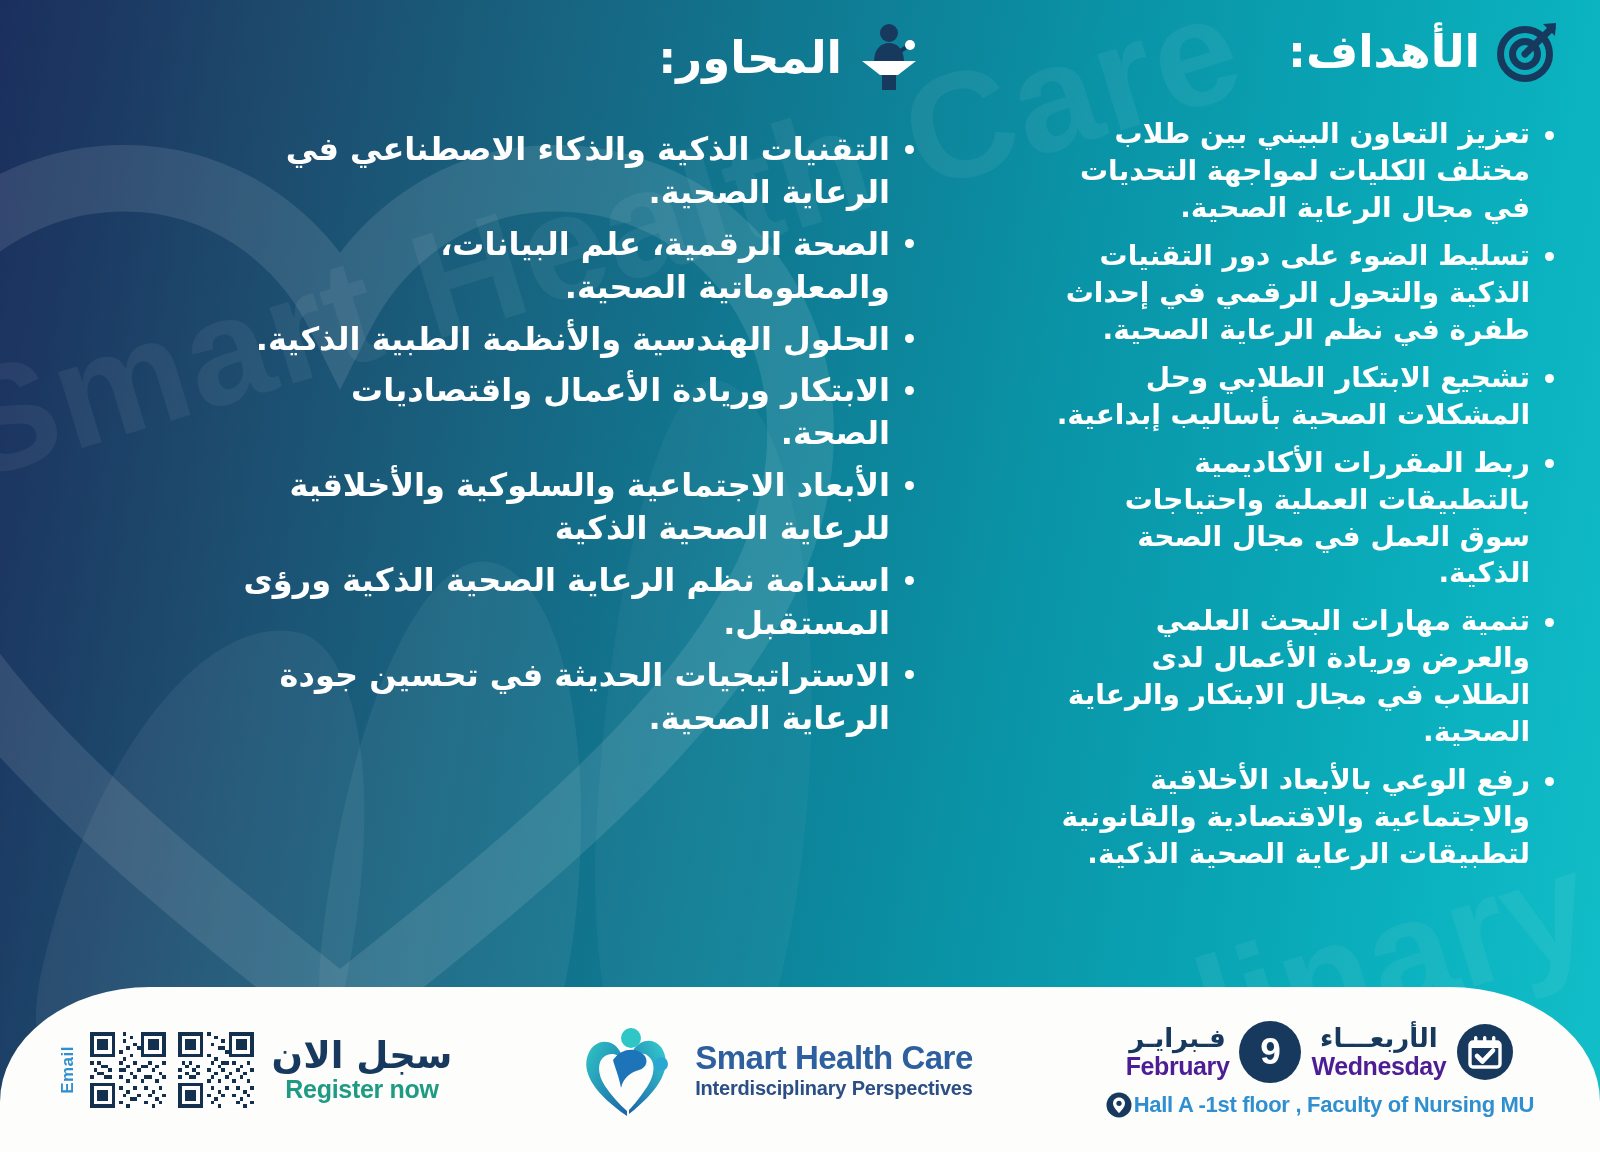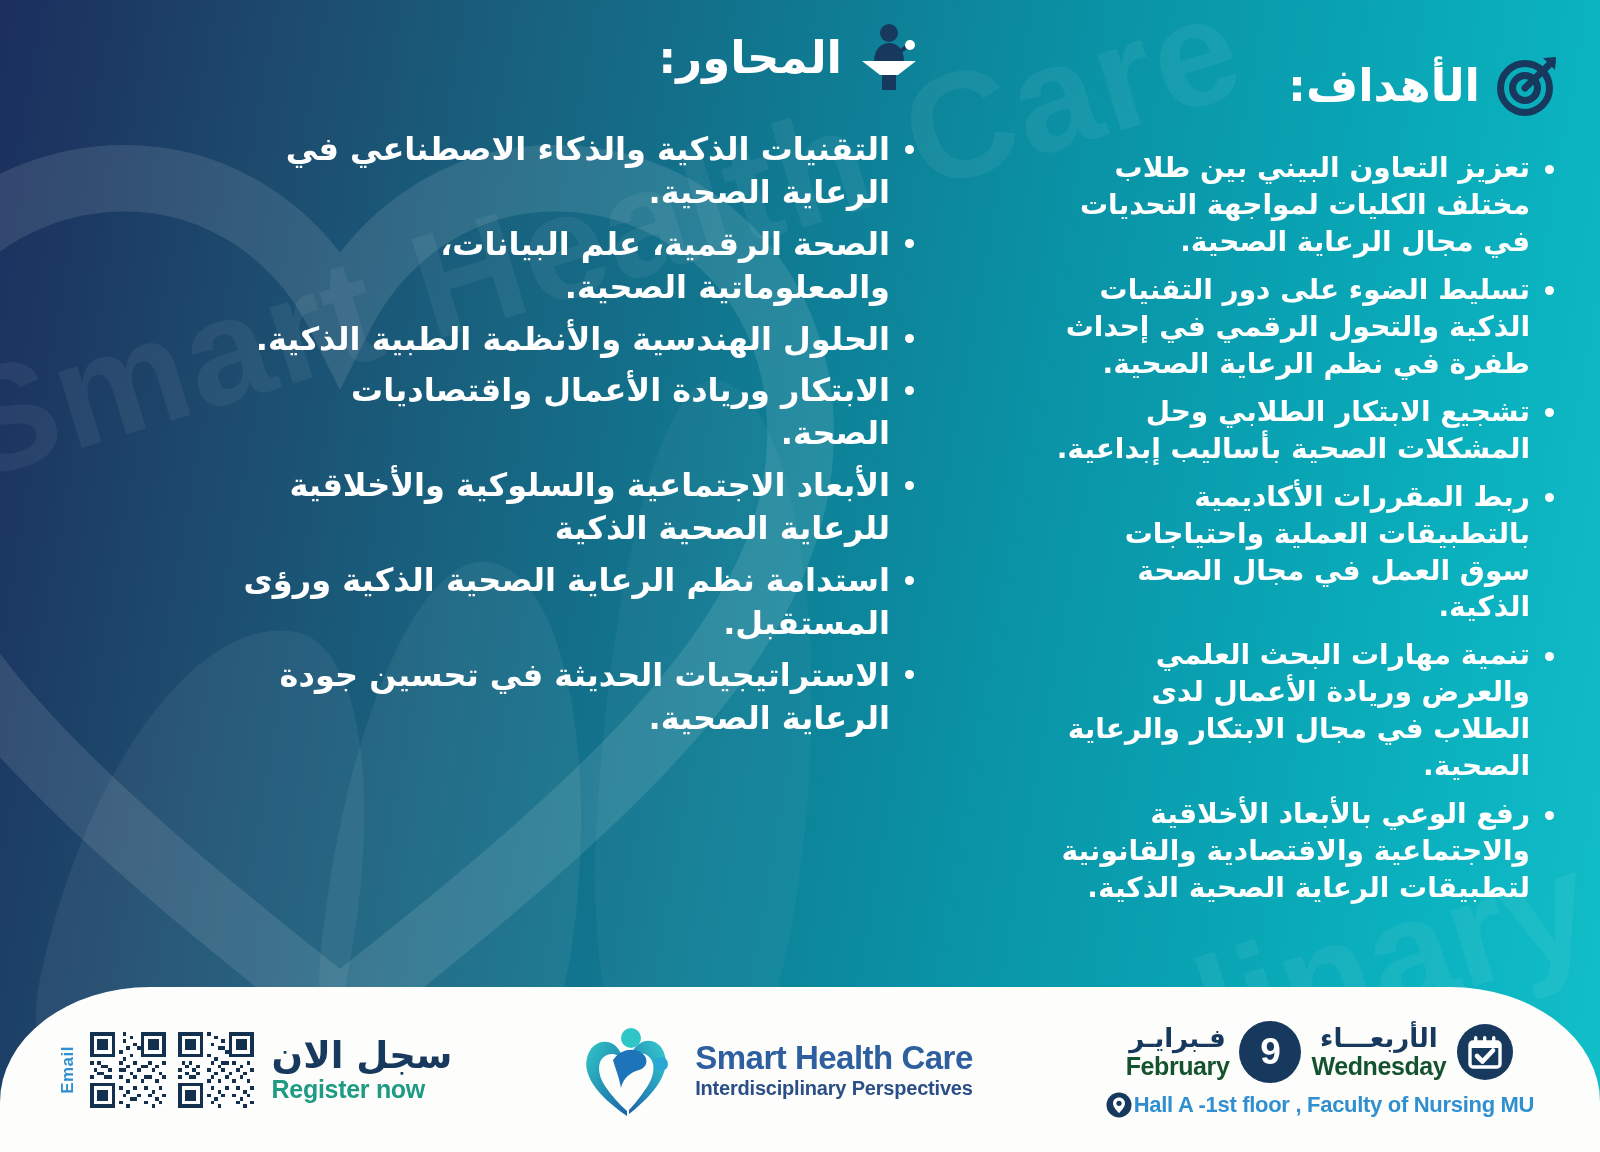--- a/index.html
+++ b/index.html
@@ -90,21 +90,20 @@
   }
   .col {
     box-sizing: border-box;
     padding-top: 20px;
   }
   .col-objectives {
     width: 620px;
     order: 1;
     padding-left: 70px;
     padding-right: 40px;
-    margin-top: 34px;
   }
   .col-themes {
     width: 800px;
     order: 2;
     padding-left: 60px;
     padding-right: 60px;
   }
   .col-spacer { flex: 1; order: 3; }
 
   .col-head {
@@ -204,20 +203,21 @@
     font-weight: bold;
     font-size: 17px;
     letter-spacing: 0.5px;
     font-family: "Liberation Sans", sans-serif;
   }
   .qr { display: block; }
 
   .register-block {
     display: flex;
     flex-direction: column;
+    align-items: center;
     line-height: 1;
     margin-left: 6px;
   }
   .register-ar {
     color: #17395e;
     font-size: 37px;
     font-weight: bold;
     direction: rtl;
     letter-spacing: -1px;
   }
@@ -260,21 +260,21 @@
     line-height: 1;
   }
   .bi-ar {
     color: #17395e;
     font-size: 26px;
     font-weight: bold;
     direction: rtl;
     letter-spacing: 1px;
   }
   .bi-en {
-    color: #14532d;
+    color: #4c1d95;
     font-size: 25px;
     font-weight: bold;
     margin-top: 3px;
     letter-spacing: -0.4px;
     font-family: "Liberation Sans", sans-serif;
   }
   .daynum {
     width: 62px;
     height: 62px;
     border-radius: 50%;

